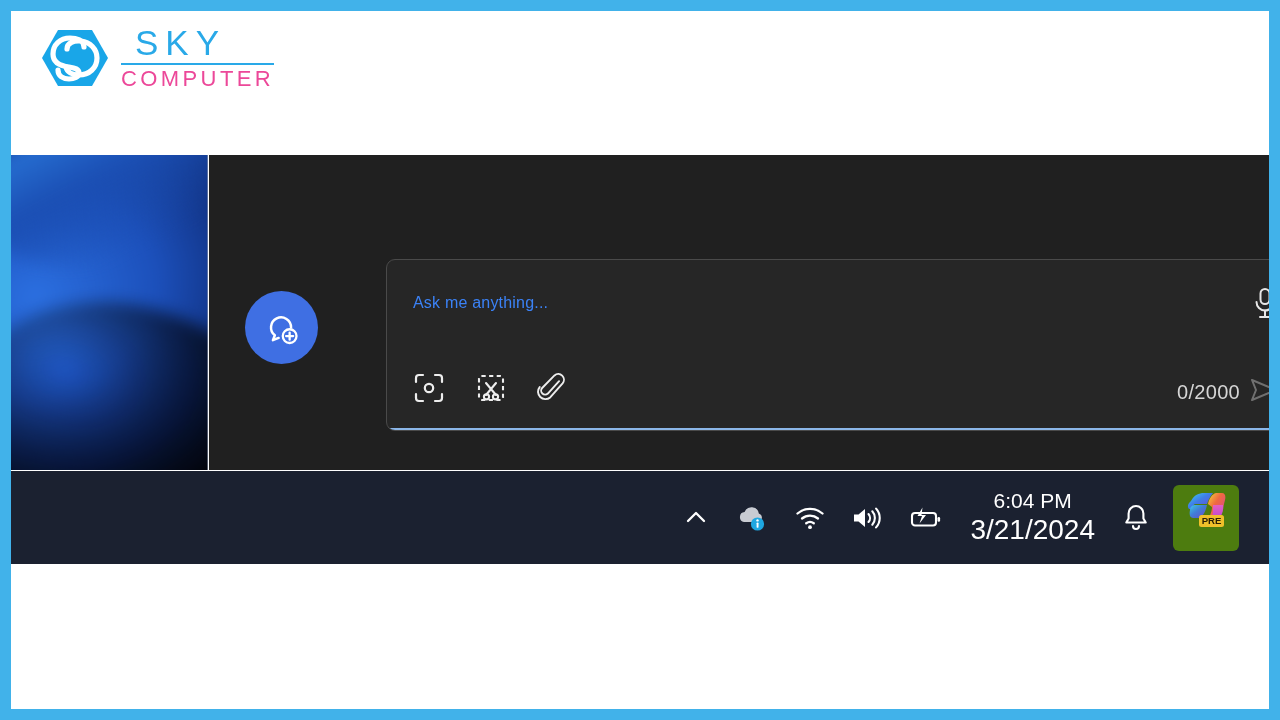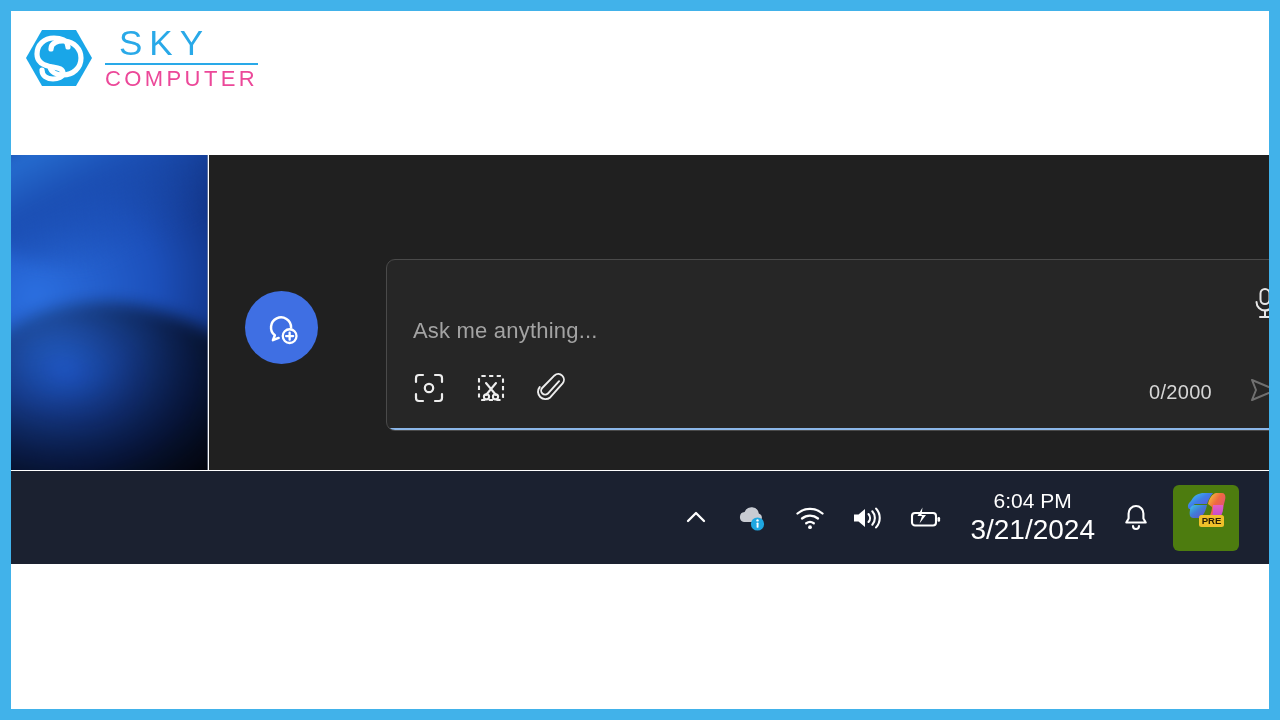--- a/index.html
+++ b/index.html
@@ -20,21 +20,21 @@
   .page-inner {
     position:relative;
     width:100%; height:100%;
     background:#ffffff;
     overflow:hidden;
   }
 
   
   .brand {
     position:absolute;
-    left:12px; top:9px;
+    left:28px; top:9px;
     display:flex; align-items:center;
     height:75px;
   }
   .brand-mark { width:72px; height:62px; flex:none; }
   .brand-text {
     margin-left:10px;
     display:flex; flex-direction:column;
     align-items:stretch;
   }
   .brand-top {
@@ -139,40 +139,39 @@
   }
   .composer-underline {
     position:absolute;
     left:0; right:0; bottom:0;
     height:2px;
     background:#8bb6e8;
   }
   .composer-placeholder {
     position:absolute;
     left:26px; top:34px;
-    font-size:22px;
-    color:#a3a3a3;
+    font-size:16px;
+    color:#3b82f6;
     letter-spacing:0.2px;
-    margin-top:24px;
   }
   .mic-btn {
     position:absolute;
     right:22px; top:27px;
   }
   .composer-tools {
     position:absolute;
     left:26px; bottom:22px;
     display:flex; align-items:center;
     gap:30px;
   }
   .composer-right {
     position:absolute;
     right:20px; bottom:20px;
     display:flex; align-items:center;
-    gap:36px;
+    gap:8px;
   }
   .char-count {
     font-size:20px;
     color:#d6d6d6;
     letter-spacing:0.3px;
   }
 
   
   .taskbar {
     position:absolute;

